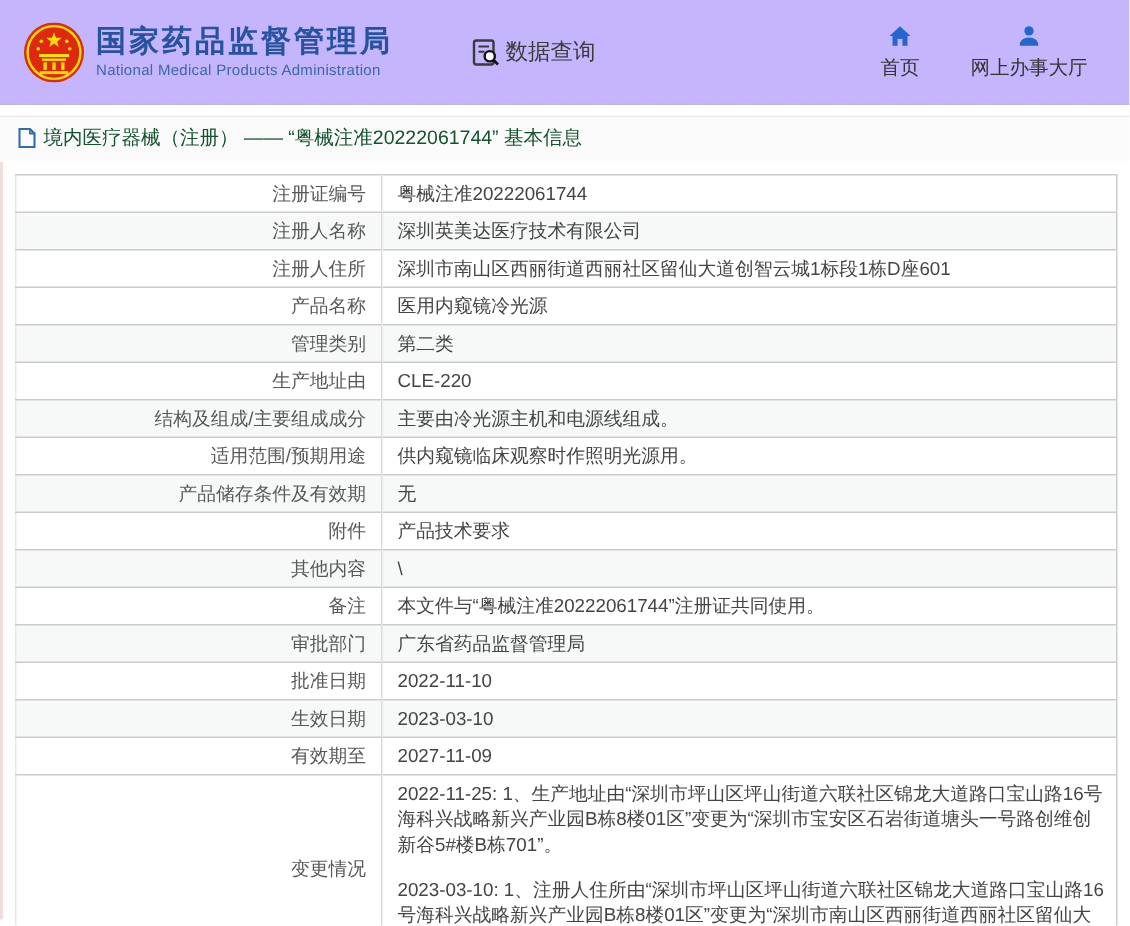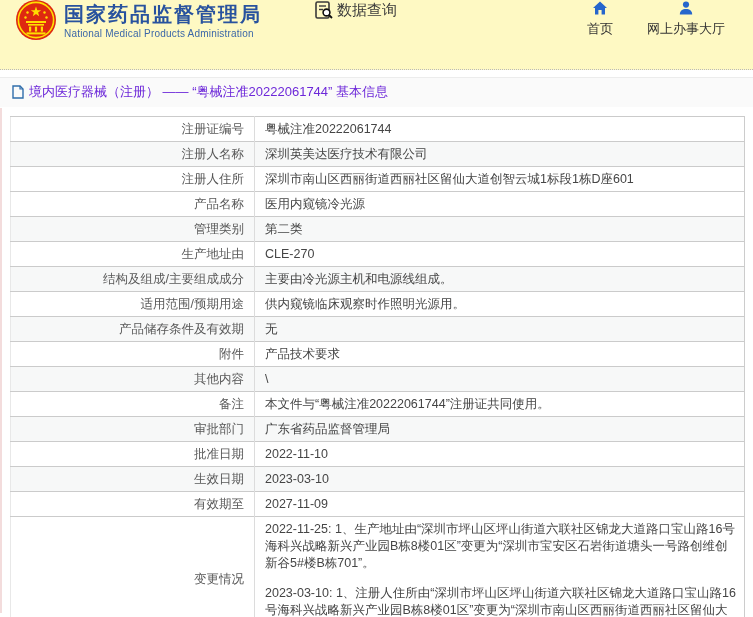--- a/index.html
+++ b/index.html
@@ -9,24 +9,24 @@
     font-family: "Liberation Sans", "DejaVu Sans", sans-serif;
     color: #444;
     position: relative;
     overflow: hidden;
   }
 
   
   .site-header {
     height: 70px;
     display: flex;
-    align-items: flex-start;
+    align-items: center;
     padding: 0 14px 0 16px;
     border-bottom: 1px dotted #b9b9b9;
-    background: #fef9c3;
+    background: #c4b5fd;
   }
   .brand { display: flex; align-items: center; }
   .emblem { width: 40px; height: 40px; flex: 0 0 auto; }
   .brand-text { margin-left: 8px; }
   .agency-title {
     font-size: 20px;
     font-weight: bold;
     color: #28529e;
     letter-spacing: 2px;
     line-height: 24px;
@@ -58,21 +58,21 @@
 
   
   .breadcrumb {
     margin: 7px 0 0 0;
     background: #fafafa;
     border-top: 1px solid #ececec;
     padding: 5px 12px 6px 12px;
     display: flex;
     align-items: center;
     font-size: 13px;
-    color: #6d28d9;
+    color: #14532d;
   }
   .doc-icon { width: 12px; height: 14px; margin-right: 5px; flex: 0 0 auto; }
 
   
   .table-wrap { padding: 9px 8px 0 10px; }
   table.info-table {
     width: 735px;
     border-collapse: collapse;
     font-size: 12.5px;
     border-top: 1px solid #cbcbcb;
@@ -191,21 +191,21 @@
         <tr>
           <th>产品名称</th>
           <td>医用内窥镜冷光源</td>
         </tr>
         <tr class="alt">
           <th>管理类别</th>
           <td>第二类</td>
         </tr>
         <tr>
           <th>生产地址由</th>
-          <td>CLE-270</td>
+          <td>CLE-220</td>
         </tr>
         <tr class="alt">
           <th>结构及组成/主要组成成分</th>
           <td>主要由冷光源主机和电源线组成。</td>
         </tr>
         <tr>
           <th>适用范围/预期用途</th>
           <td>供内窥镜临床观察时作照明光源用。</td>
         </tr>
         <tr class="alt">

